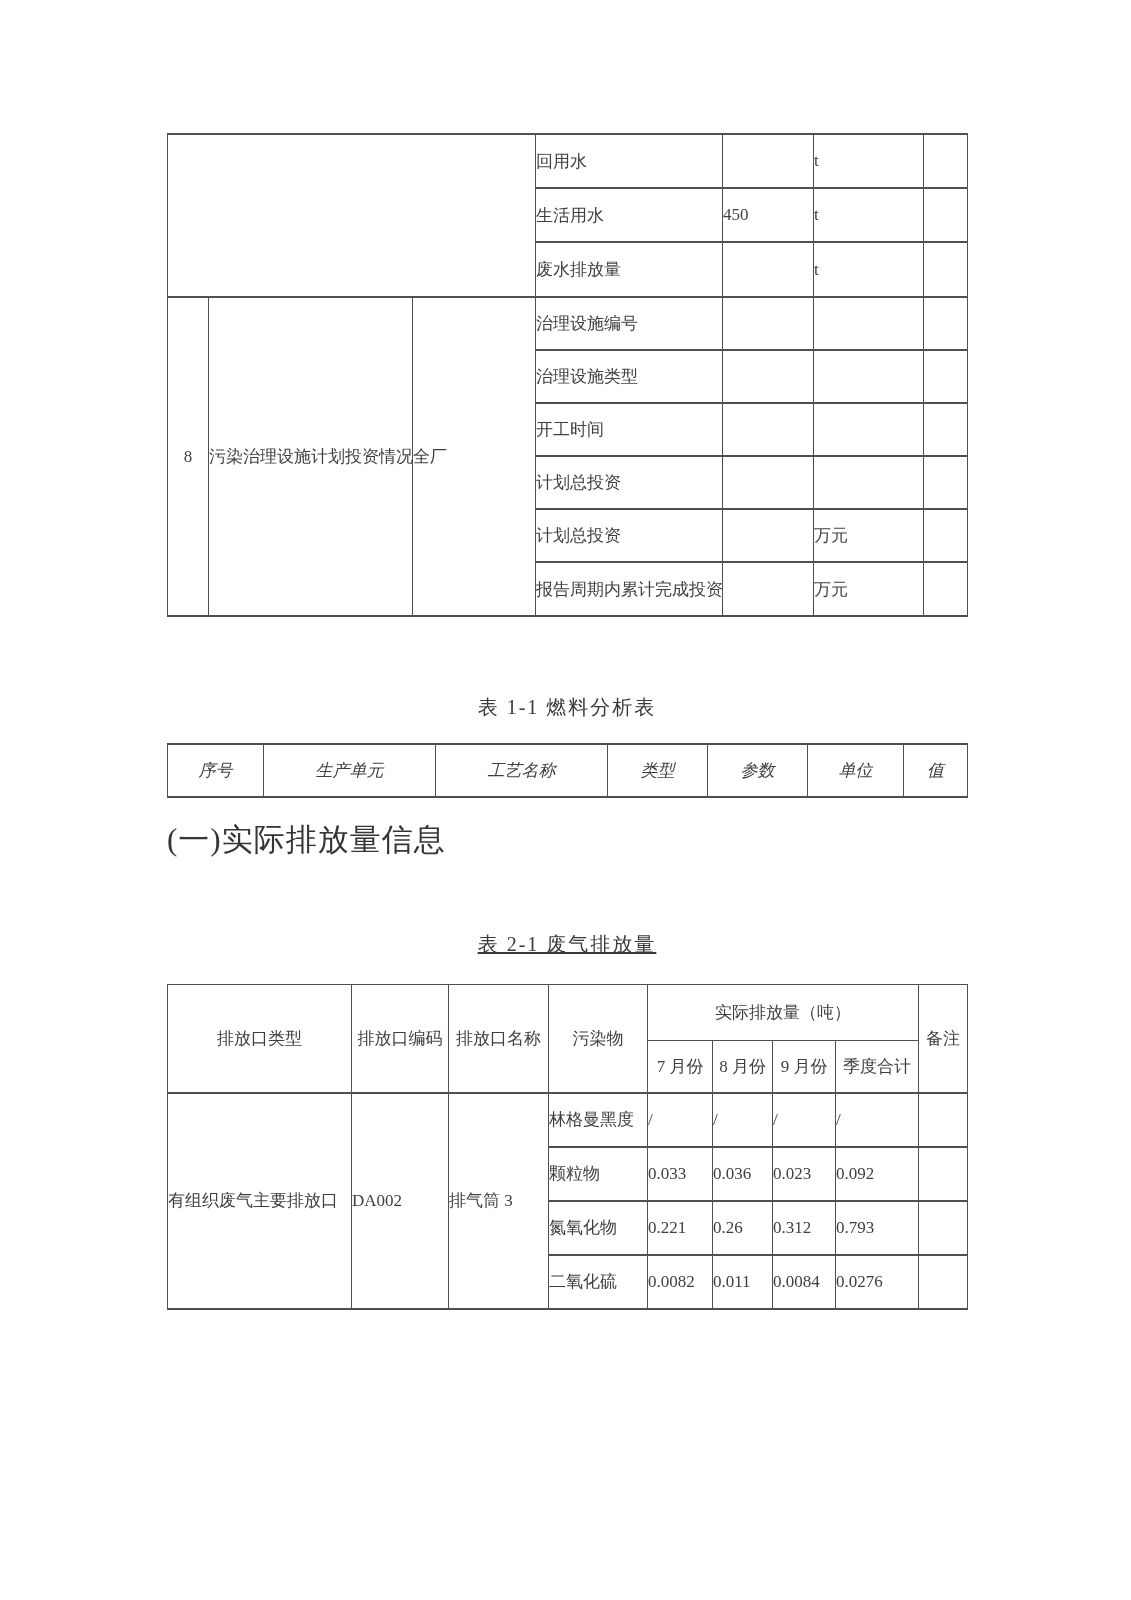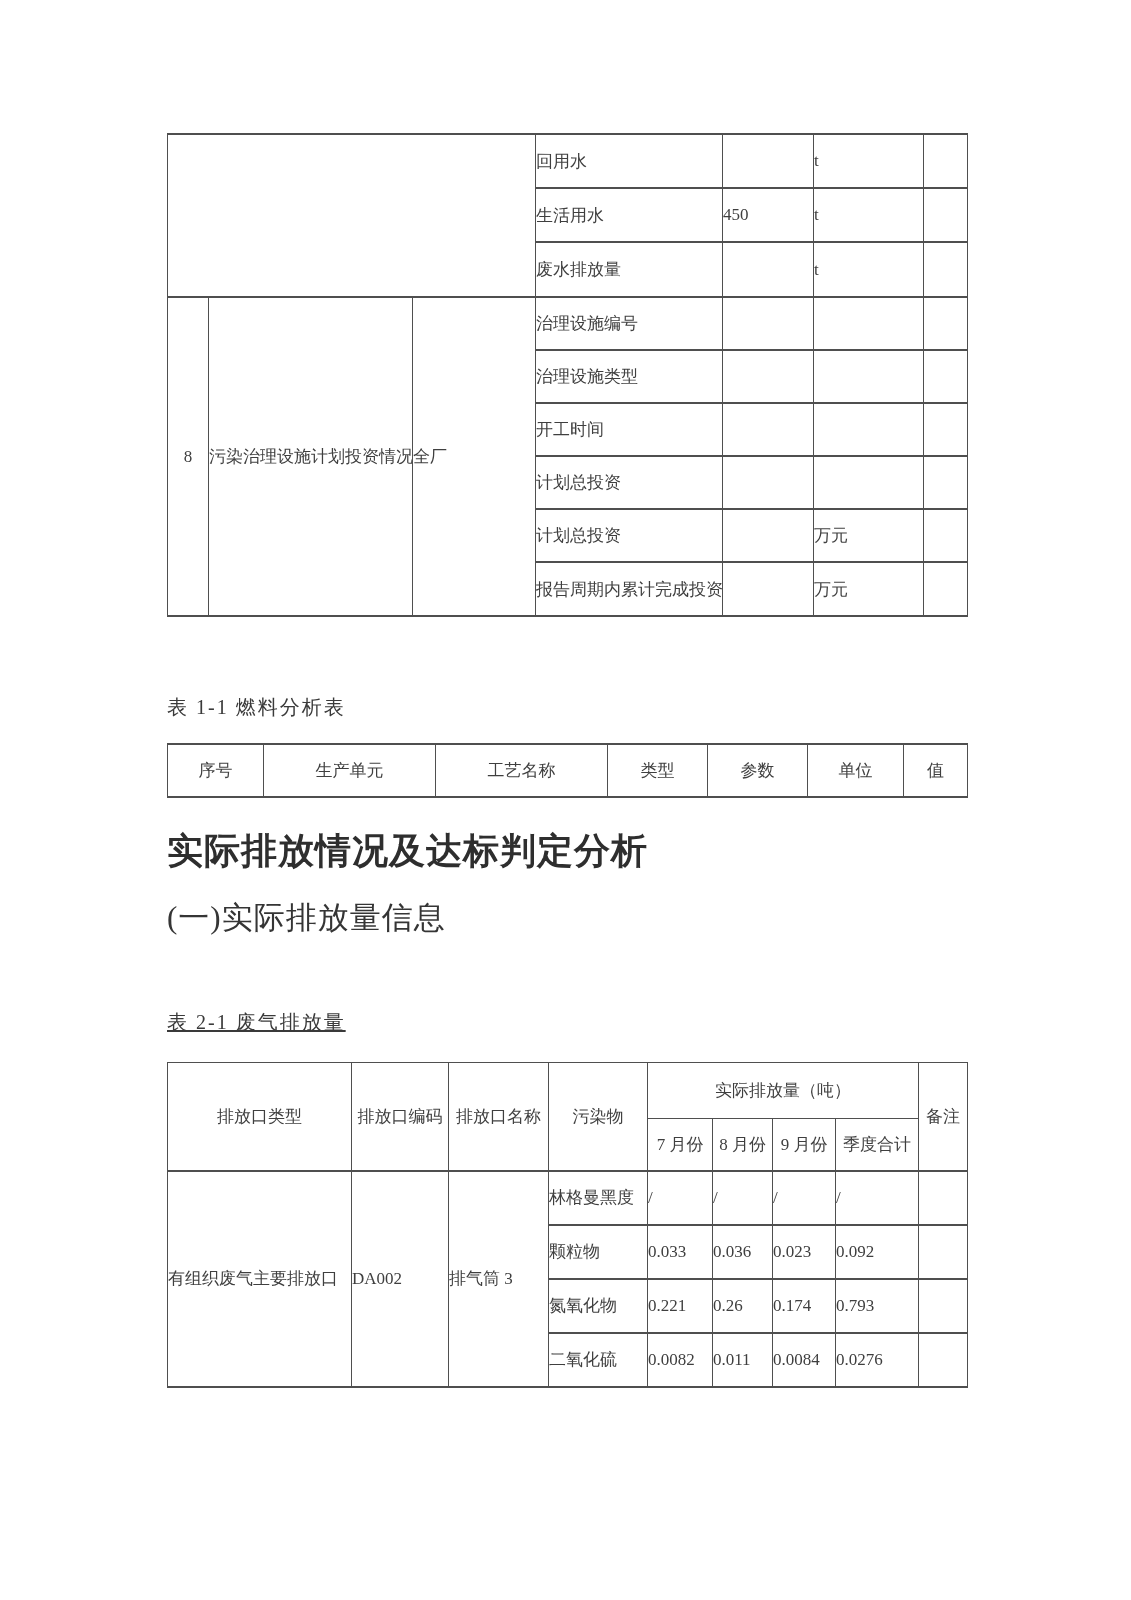--- a/index.html
+++ b/index.html
@@ -44,30 +44,30 @@
     font-size: 25px;
     line-height: 32px;
     margin-top: 6px;
     letter-spacing: 1px;
     color: #353535;
     font-weight: normal;
   }
   .caption {
     font-size: 20px;
     line-height: 28px;
-    text-align: left;
+    text-align: center;
     letter-spacing: 2px;
     color: #3a3a3a;
     font-weight: normal;
   }
   .caption-1 { margin-top: 76px; }
   .caption-2 { margin-top: 72px; text-decoration: underline; }
 
   .tbl-b { margin-top: 22px; }
-  .tbl-b tr { height: 53px; }
+  .tbl-b tr { height: 53px; font-style: italic; }
 
   .h-main {
     font-size: 36px;
     line-height: 50px;
     margin-top: 28px;
     letter-spacing: 1px;
     font-weight: bold;
     color: #2e2e2e;
   }
   .h-sub {
@@ -180,21 +180,20 @@
         <td class="ctr">生产单元</td>
         <td class="ctr">工艺名称</td>
         <td class="ctr">类型</td>
         <td class="ctr">参数</td>
         <td class="ctr">单位</td>
         <td class="ctr">值</td>
       </tr>
     </tbody>
   </table>
 
-  <div class="h-main">实际排放情况及达标判定分析</div>
 
   <div class="h-sub">(一)实际排放量信息</div>
 
   <div class="caption caption-2">表 2-1 废气排放量</div>
 
   <table class="tbl tbl-c">
     <colgroup>
       <col style="width:184px">
         <col style="width:97px">
         <col style="width:100px">
@@ -238,21 +237,21 @@
         <td class="num">0.033</td>
         <td class="num">0.036</td>
         <td class="num">0.023</td>
         <td class="num">0.092</td>
         <td></td>
       </tr>
       <tr>
         <td class="lbl">氮氧化物</td>
         <td class="num">0.221</td>
         <td class="num">0.26</td>
-        <td class="num">0.174</td>
+        <td class="num">0.312</td>
         <td class="num">0.793</td>
         <td></td>
       </tr>
       <tr>
         <td class="lbl">二氧化硫</td>
         <td class="num">0.0082</td>
         <td class="num">0.011</td>
         <td class="num">0.0084</td>
         <td class="num">0.0276</td>
         <td></td>

